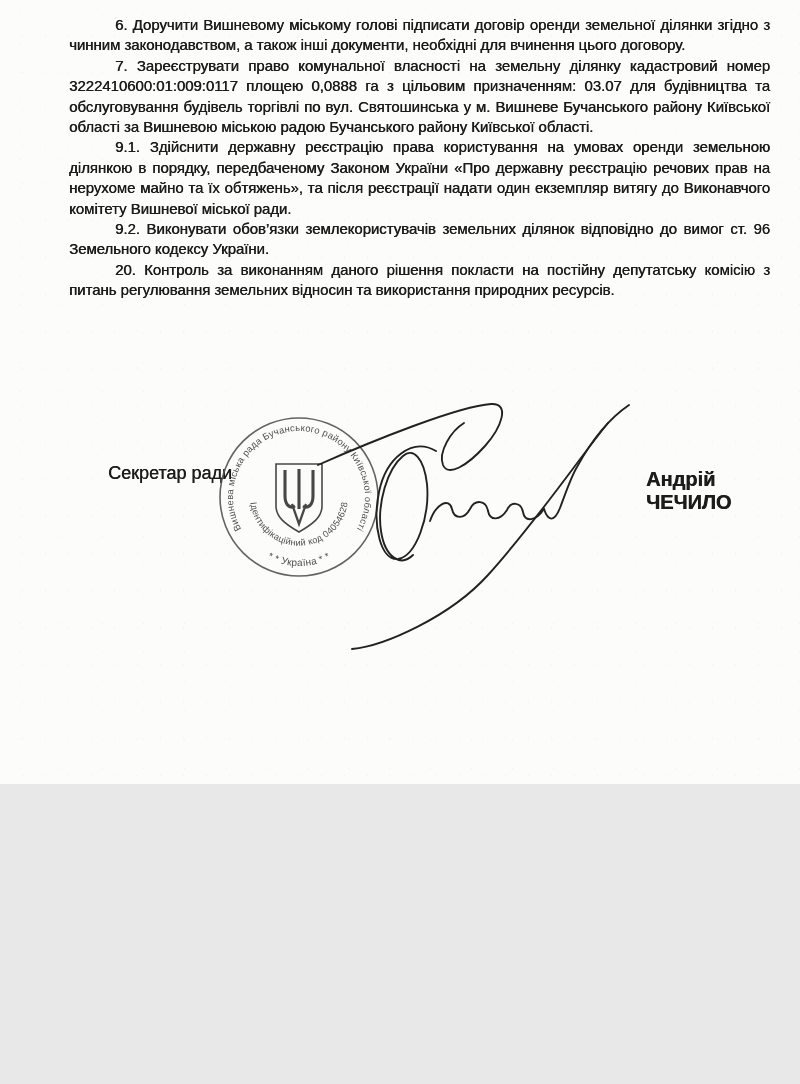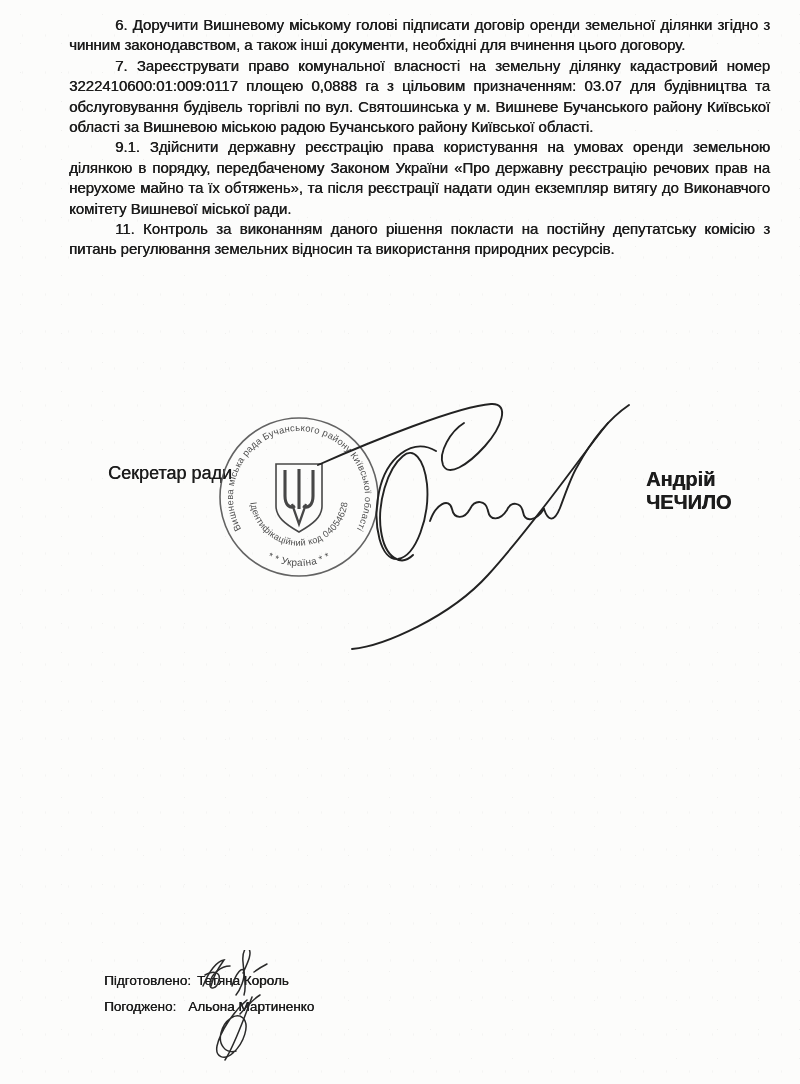--- a/index.html
+++ b/index.html
@@ -1,18 +1,18 @@
 <!DOCTYPE html>
 <html><head>
 <meta charset="utf-8">
 <style>
   html,body{margin:0;padding:0;background:#e8e8e8;}
   .page{
     position:relative;
-    width:800px;height:1084px;
+    width:800px;height:784px;
     margin:0 auto;
     background:#fcfcfb;
     font-family:"Liberation Sans",sans-serif;
     color:#1c1c1c;
     overflow:hidden;
   }
   .page::before{
     content:"";
     position:absolute;inset:0;
     background-image:
@@ -57,21 +57,22 @@
 </style>
 </head>
 <body>
 
 <div class="page">
 
   <div class="doc-body">
     <p>6. Доручити Вишневому міському голові підписати договір оренди земельної ділянки згідно з чинним законодавством, а також інші документи, необхідні для вчинення цього договору.</p>
     <p>7. Зареєструвати право комунальної власності на земельну ділянку кадастровий номер 3222410600:01:009:0117 площею 0,0888 га з цільовим призначенням: 03.07 для будівництва та обслуговування будівель торгівлі по вул. Святошинська у м. Вишневе Бучанського району Київської області за Вишневою міською радою Бучанського району Київської області.</p>
     <p>9.1. Здійснити державну реєстрацію права користування на умовах оренди земельною ділянкою в порядку, передбаченому Законом України «Про державну реєстрацію речових прав на нерухоме майно та їх обтяжень», та після реєстрації надати один екземпляр витягу до Виконавчого комітету Вишневої міської ради.</p>
-    <p>11. Контроль за виконанням даного рішення покласти на постійну депутатську комісію з питань регулювання земельних відносин та використання природних ресурсів.</p>
+    <p>9.2. Виконувати обов’язки землекористувачів земельних ділянок відповідно до вимог ст. 96 Земельного кодексу України.</p>
+    <p>20. Контроль за виконанням даного рішення покласти на постійну депутатську комісію з питань регулювання земельних відносин та використання природних ресурсів.</p>
   </div>
 
   <div class="secretary-title scan-text">Секретар ради</div>
 
   <div class="signer-name scan-text">Андрій ЧЕЧИЛО</div>
 
   <svg class="overlay-svg" style="top:395px;" width="800" height="290" viewBox="0 395 800 290">
 
     <g>
       <defs>

